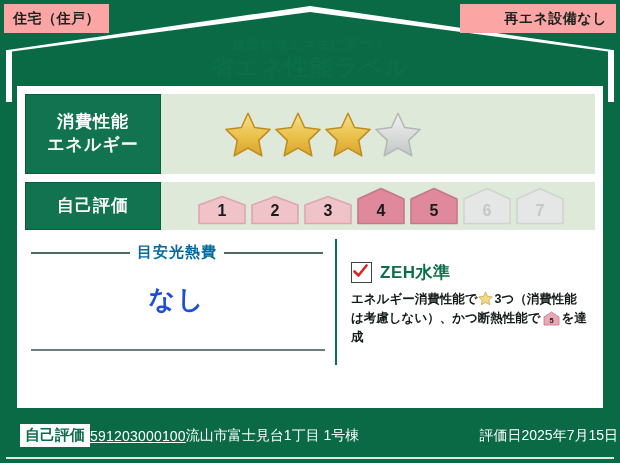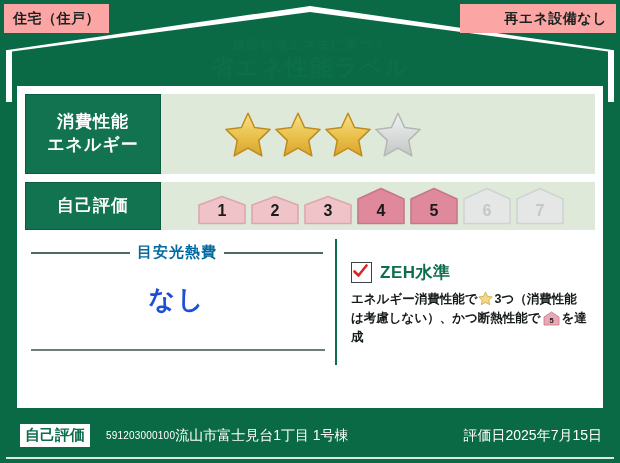--- a/index.html
+++ b/index.html
@@ -182,25 +182,25 @@
   }
   .foot-badge{
     margin-left:20px;
     background:#ffffff;color:#0d6e4a;
     font-weight:bold;font-size:15px;
     padding:3px 5px;line-height:1.1;letter-spacing:0px;
     white-space:nowrap;
     text-align:right;
   }
   .foot-id{
-    margin-left:16px;font-size:10px;white-space:nowrap;letter-spacing:.2px;
+    margin-left:0;font-size:14px;white-space:nowrap;letter-spacing:.2px;text-decoration:underline;
   }
   .foot-addr{font-size:14px;white-space:nowrap;}
   .foot-date{
-    margin-left:auto;margin-right:18px;font-size:14px;white-space:nowrap;
+    margin-left:auto;margin-right:2px;font-size:14px;white-space:nowrap;
   }
   .foot-line{
     position:absolute;left:6px;right:6px;bottom:4px;height:2px;background:#ffffff;opacity:.85;
   }
 </style>
 </head>
 <body>
 
 <div class="label-root">
 

